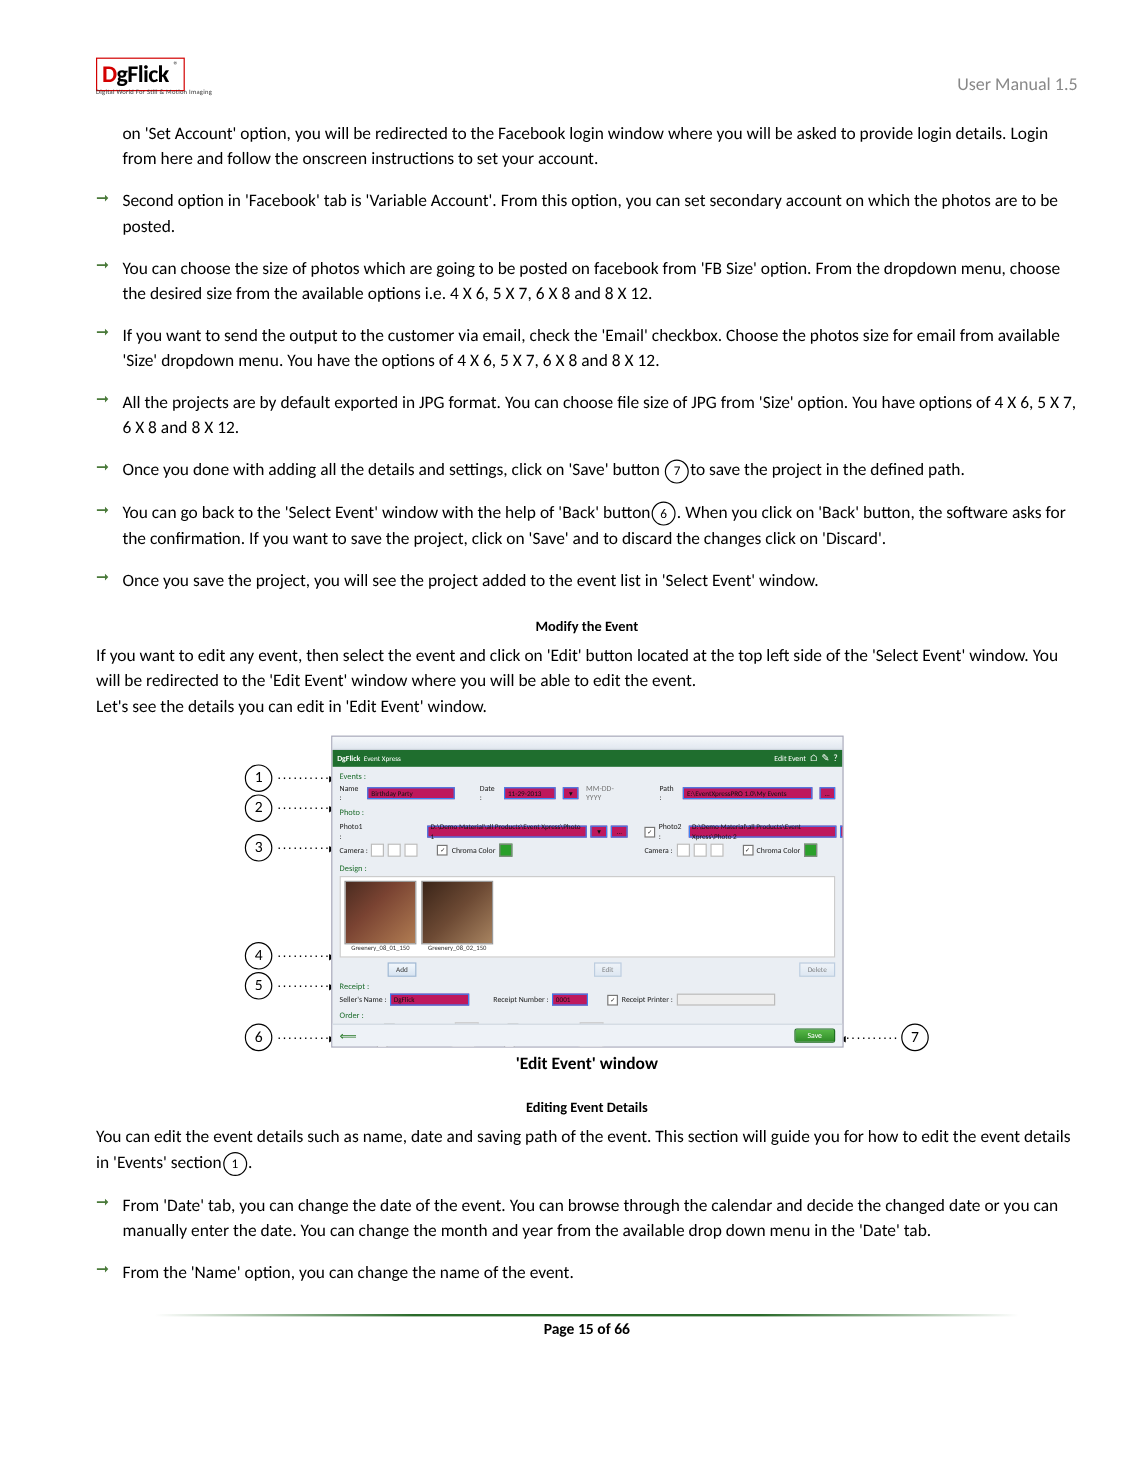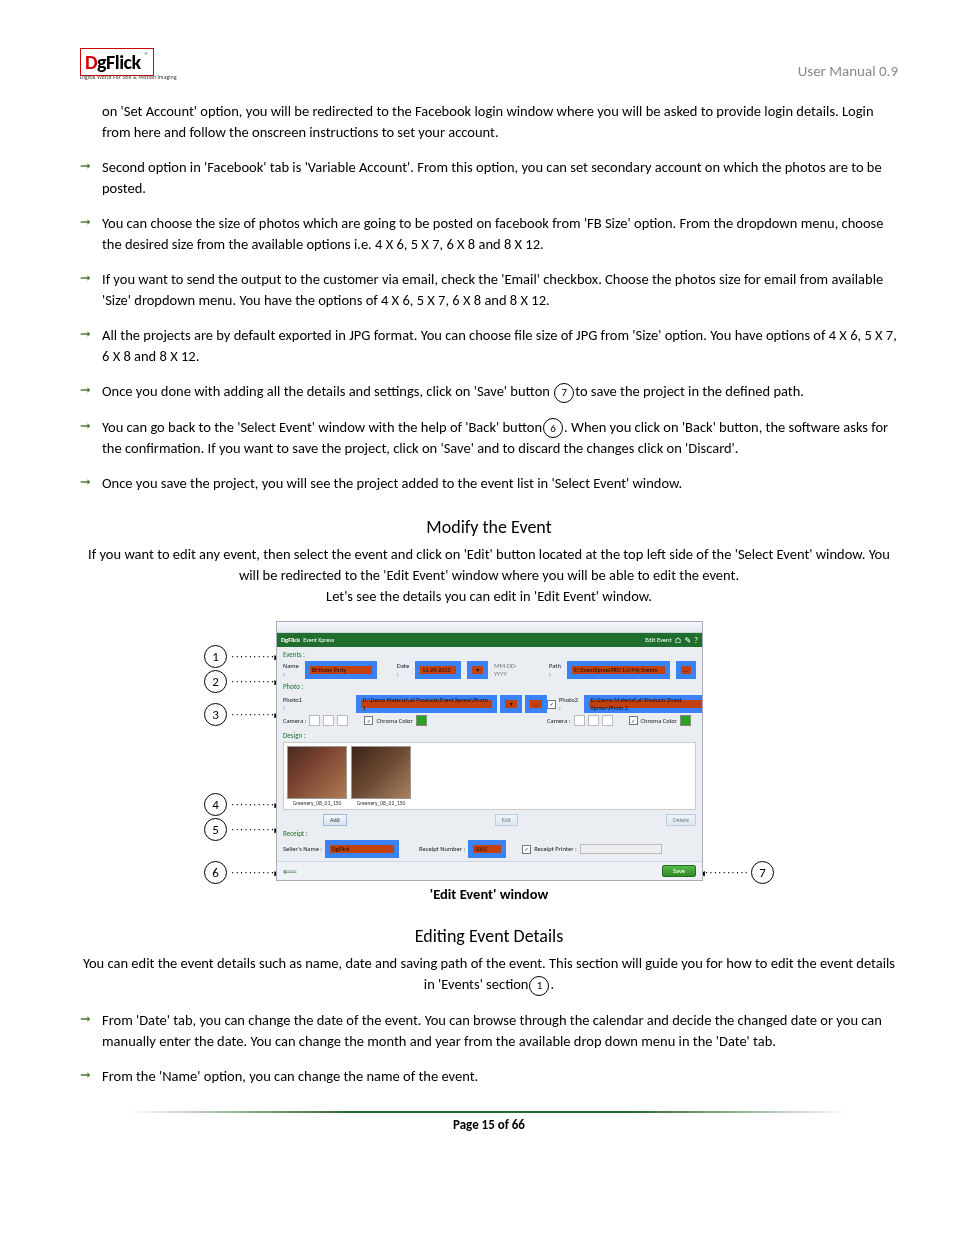--- a/index.html
+++ b/index.html
@@ -40,21 +40,20 @@
     margin-top: -2px;
   }
   .user-manual {
     color: #888;
     font-size: 15px;
     margin-top: 14px;
   }
   .para {
     margin: 0 0 14px 0;
     line-height: 1.45;
-    text-align: center;
   }
   .cont-para {
     margin: 0 0 14px 0;
     line-height: 1.45;
     padding-left: 22px;
   }
   ul.bullets {
     list-style: none;
     padding: 0;
     margin: 0;
@@ -68,22 +67,22 @@
   ul.bullets > li::before {
     content: "\279E";
     position: absolute;
     left: 0;
     top: 0;
     color: #4a7a3a;
     font-size: 13px;
   }
   .section-heading {
     text-align: center;
-    font-weight: normal;
-    font-size: 18px;
+    font-weight: bold;
+    font-size: 12px;
     margin: 22px 0 6px 0;
   }
   .inline-circle {
     display: inline-flex;
     align-items: center;
     justify-content: center;
     width: 18px;
     height: 18px;
     border: 1.5px solid #000;
     border-radius: 50%;
@@ -136,29 +135,29 @@
   }
   .sshot-body { padding: 0 6px; }
   .ss-section-label {
     color: #1f6e2e;
     font-size: 7px;
     margin: 3px 0 2px 0;
   }
   .ss-row { display: flex; align-items: center; gap: 3px; margin: 2px 0; }
   .ss-label { font-size: 6.5px; color: #222; }
   .ss-input {
-    background: #c2410c;
-    border: 5px solid #3b82f6;
+    background: #be185d;
+    border: 1px solid #3b82f6;
     height: 8px;
     font-size: 6px;
     padding: 0 2px;
     display: inline-flex;
     align-items: center;
   }
-  .ss-photo-cols { display: flex; }
+  .ss-photo-cols { display: flex; gap: 14px; }
   .ss-photo-col { flex: 1; }
   .ss-icon {
     width: 9px; height: 9px;
     background:#fff; border:1px solid #bbb;
     display:inline-block;
   }
   .ss-check {
     width:7px; height:7px; border:1px solid #777; background:#fff;
     display:inline-flex; align-items:center; justify-content:center;
     font-size:5px; color:#111;
@@ -275,21 +274,21 @@
 
   <div class="header-row">
     <div class="logo">
       <div style="border:1.5px solid #d30000; padding:1px 4px; display:inline-block;">
         <span class="logo-text">
           <span class="logo-d">D</span><span class="logo-g">gFlick</span>
         </span><span style="font-size:8px; vertical-align:top; color:#333;">®</span>
       </div>
       <div class="logo-tag">Digital World For Still &amp; Motion Imaging</div>
     </div>
-    <div class="user-manual">User Manual 0.9</div>
+    <div class="user-manual">User Manual 1.5</div>
   </div>
 
   <p class="cont-para">on 'Set Account' option, you will be redirected to the Facebook login window where you will be asked to provide login details. Login from here and follow the onscreen instructions to set your account.</p>
 
   <ul class="bullets">
     <li>Second option in 'Facebook' tab is 'Variable Account'. From this option, you can set secondary account on which the photos are to be posted.</li>
     <li>You can choose the size of photos which are going to be posted on facebook from 'FB Size' option. From the dropdown menu, choose the desired size from the available options i.e. 4 X 6, 5 X 7, 6 X 8 and 8 X 12.</li>
     <li>If you want to send the output to the customer via email, check the 'Email' checkbox. Choose the photos size for email from available 'Size' dropdown menu. You have the options of 4 X 6, 5 X 7, 6 X 8 and 8 X 12.</li>
     <li>All the projects are by default exported in JPG format. You can choose file size of JPG from 'Size' option. You have options of 4 X 6, 5 X 7, 6 X 8 and 8 X 12.</li>
     <li>

